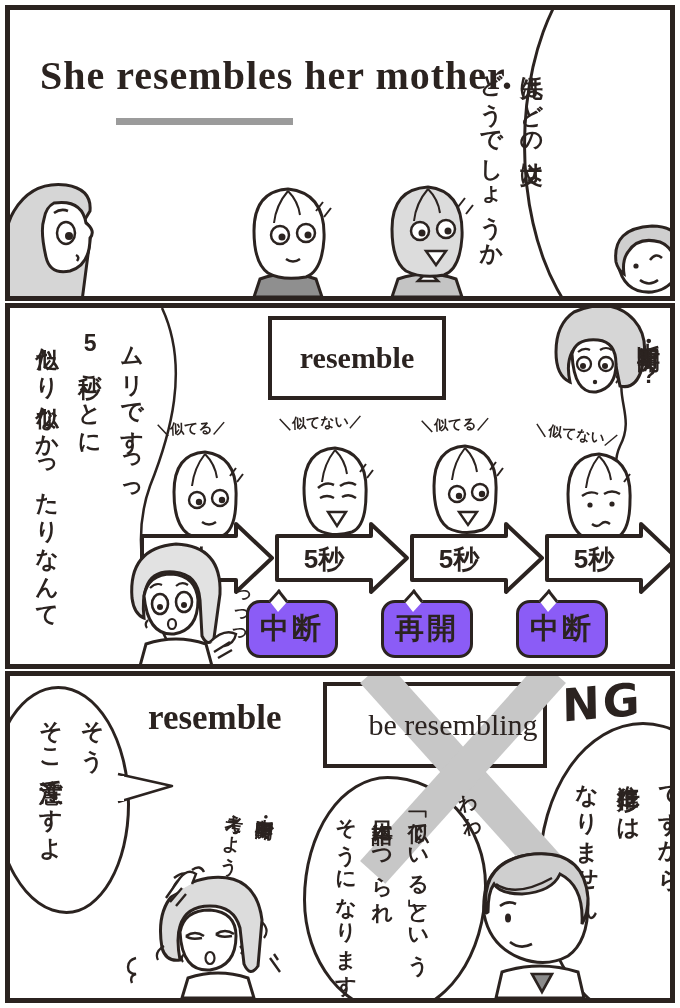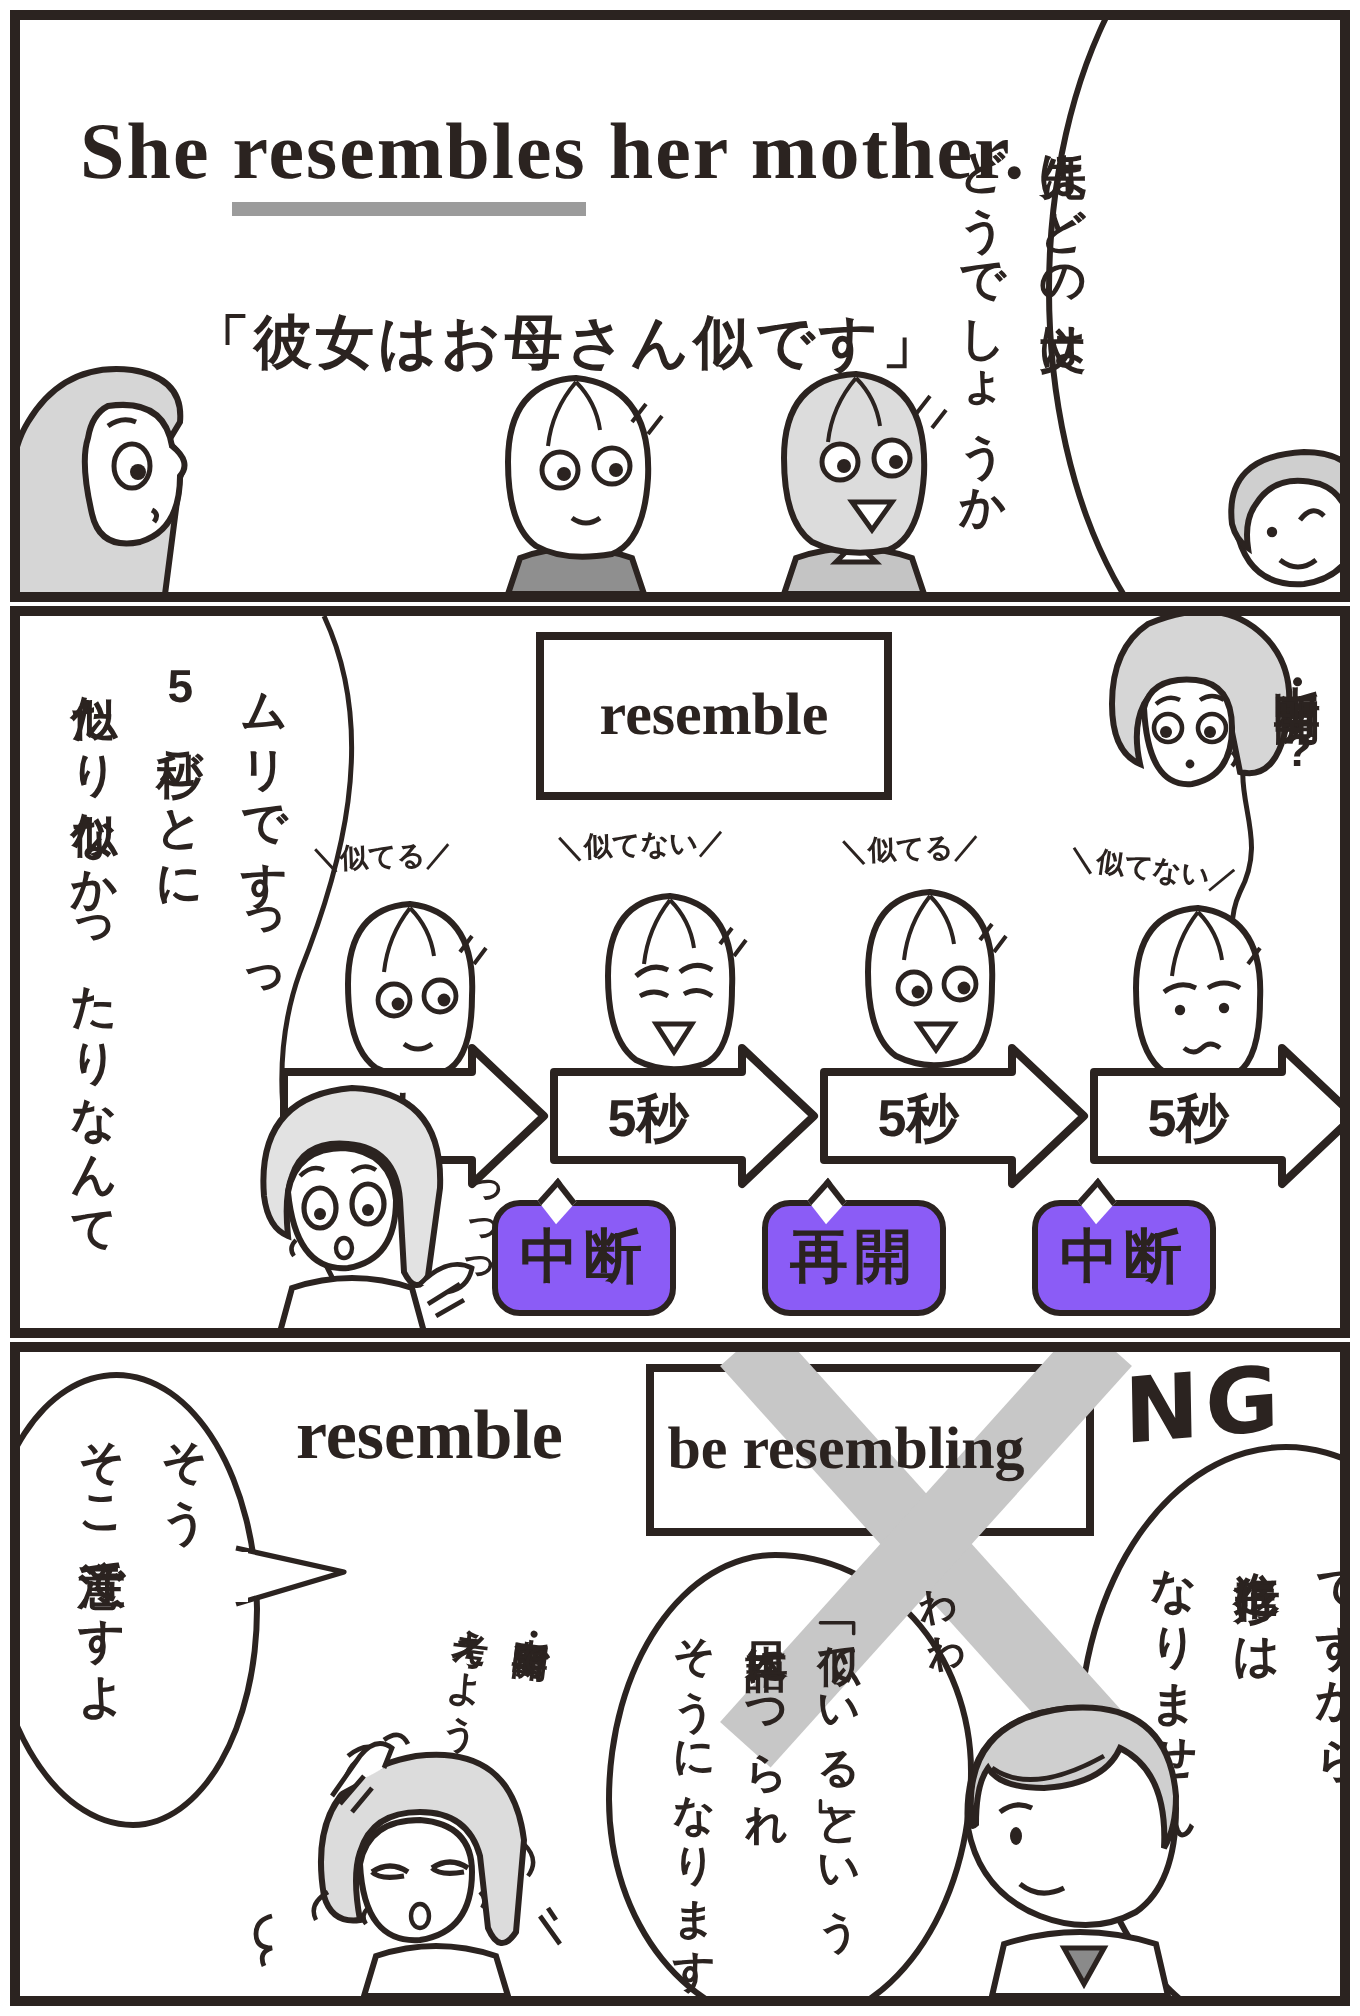--- a/index.html
+++ b/index.html
@@ -18,21 +18,21 @@
   #panel1{top:5px;height:296px}
   #panel2{top:303px;height:366px}
   #panel3{top:671px;height:332px}
 
   .vtext{writing-mode:vertical-rl;text-orientation:upright;white-space:pre-line;
          font-weight:600;letter-spacing:2px;color:var(--ink);font-family:var(--f-sans)}
 
   
   .p1-title{position:absolute;left:30px;top:42px;font-family:var(--f-serif);
             font-weight:700;font-size:40px;letter-spacing:1px;white-space:nowrap}
-  .p1-title .u{border-bottom:7px solid var(--mid);padding-bottom:3px}
+  .p1-title .u{border-bottom:7px solid var(--mid);padding-bottom:20px}
   .p1-sub{position:absolute;left:86px;top:142px;font-size:29px;font-weight:900;letter-spacing:2px}
   .p1-bubble{position:absolute;right:-78px;top:-70px;width:225px;height:410px;
              background:#fff;border:3px solid var(--ink);border-radius:50%}
   .p1-bubble-text{position:absolute;right:118px;top:48px;height:230px;font-size:23px;line-height:1.75}
 
   
   .p2-side{position:absolute;left:16px;top:22px;height:330px;font-size:23px;line-height:1.85}
   .kw-box{position:absolute;left:258px;top:8px;width:178px;height:84px;border:4px solid var(--ink);
           background:#fff;display:flex;flex-direction:column;align-items:center;justify-content:center;gap:2px}
   .kw-en{font-family:var(--f-serif);font-weight:700;font-size:30px}
@@ -52,22 +52,22 @@
   .deco{position:absolute;left:0;top:0;pointer-events:none}
 
   
   .f-resemble{position:absolute;left:138px;top:22px;font-family:var(--f-serif);font-weight:700;font-size:35px}
   .f-arrow{position:absolute;left:350px;top:28px}
   .f-box{position:absolute;left:313px;top:6px;width:224px;height:86px;border:4px solid var(--ink);background:#fff;z-index:1}
   .x-mark{position:absolute;left:318px;top:79px;width:270px;height:34px;z-index:2}
   .x-mark .bar{position:absolute;left:0;top:0;width:270px;height:34px;background:var(--xgray)}
   .x-mark .b1{transform:rotate(48deg)}
   .x-mark .b2{transform:rotate(-48deg)}
-  .f-box-label{position:absolute;left:301px;top:6px;width:224px;height:86px;display:flex;align-items:center;
-               justify-content:center;font-family:var(--f-serif);font-weight:700;font-size:30px;z-index:3}
+  .f-box-label{position:absolute;left:331px;top:6px;width:224px;height:86px;display:flex;align-items:center;
+               justify-content:center;font-family:var(--f-serif);font-weight:400;font-size:30px;z-index:3}
   .ng{position:absolute;left:552px;top:0px;font-family:var(--f-hand);font-weight:900;font-size:45px;
       letter-spacing:3px;transform:rotate(-5deg) skewX(-4deg);z-index:3}
   .p3-left-bubble{position:absolute;left:-18px;top:10px;width:138px;height:228px;background:#fff;
       border:3px solid var(--ink);border-radius:48% 52% 46% 54% / 44% 52% 48% 56%}
   .p3-left-text{position:absolute;left:20px;top:28px;height:190px;font-size:23px;line-height:1.8}
   .p3-note{position:absolute;left:200px;top:126px;height:185px;font-family:var(--f-hand);font-size:18px;
            font-weight:700;letter-spacing:1px;line-height:1.7;transform:rotate(7deg)}
   .p3-center-bubble{position:absolute;left:293px;top:100px;width:184px;height:238px;background:#fff;
       border:3px solid var(--ink);border-radius:46% 54% 50% 50% / 52% 46% 54% 48%;z-index:1}
   .p3-center-text{position:absolute;left:318px;top:128px;height:205px;font-size:21px;line-height:1.72;z-index:2}
@@ -82,21 +82,20 @@
 <body>
 
 <div class="page">
 
   <div class="panel" id="panel1">
     <div class="p1-bubble"></div>
     <div class="p1-bubble-text vtext">先ほどの文は
 どうでしょうか</div>
 
     <div class="p1-title"><span>She </span><span class="u">resembles</span><span> her mother.</span></div>
-    <div class="p1-sub">「彼女はお母さん似です」</div>
 
     <svg class="char" style="left:-8px;top:165px" width="118" height="126" viewBox="0 0 118 126">
       <path d="M6,126 Q-4,62 12,36 Q30,6 64,10 Q90,14 88,36 L82,46 Q92,54 88,64 L80,126 Z" fill="#d6d6d6" stroke="#2b2320" stroke-width="3"></path>
       <path d="M52,28 Q80,24 84,48 Q94,56 88,63 Q88,90 68,96 Q48,100 44,82 Q38,56 42,44 Q44,32 52,28 Z" fill="#fff" stroke="#2b2320" stroke-width="3"></path>
       <ellipse cx="64" cy="58" rx="9" ry="11" fill="#fff" stroke="#2b2320" stroke-width="2.5"></ellipse>
       <circle cx="67" cy="61" r="4" fill="#2b2320"></circle>
       <path d="M52,38 Q59,33 66,36" fill="none" stroke="#2b2320" stroke-width="2.5"></path>
       <path d="M74,80 q4,2 1,6" fill="none" stroke="#2b2320" stroke-width="2.5"></path>
     </svg>
 

